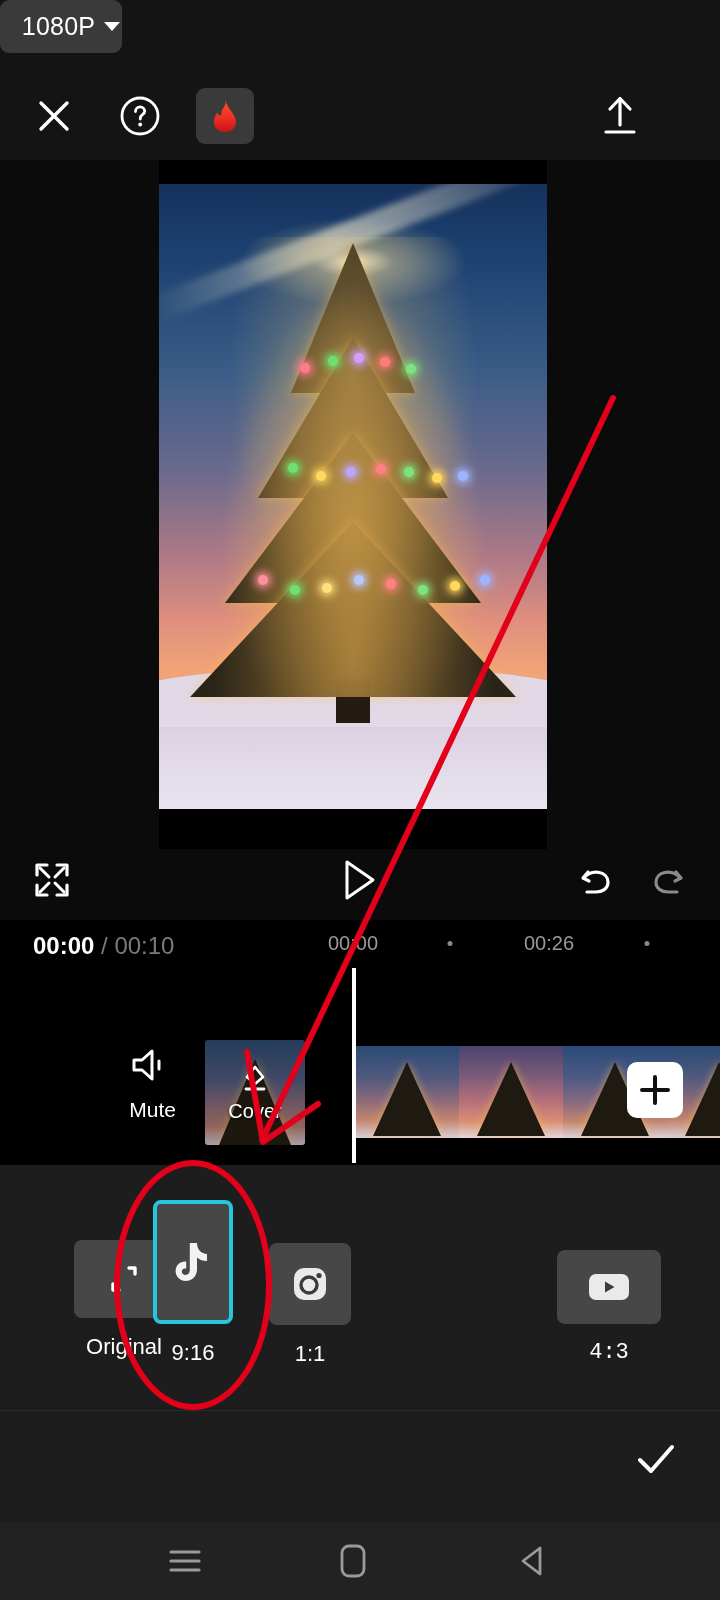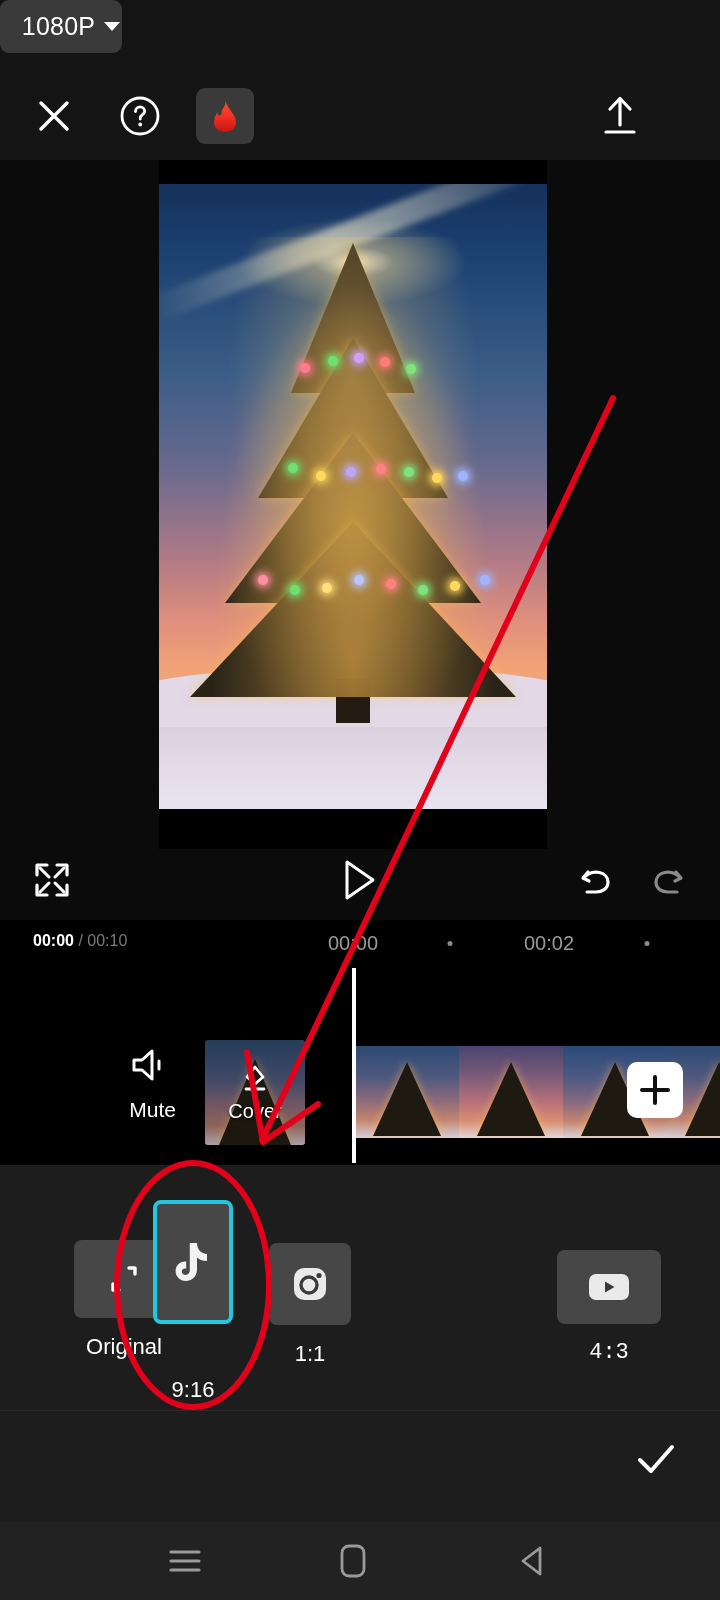--- a/index.html
+++ b/index.html
@@ -100,21 +100,21 @@
   
   .playrow { position: absolute; top: 850px; left: 0; width: 720px; height: 62px; background: #0b0b0b; }
   .pb { position: absolute; display: flex; align-items: center; justify-content: center; }
   .expand-btn { left: 28px; top: 6px; width: 48px; height: 48px; }
   .play-btn   { left: 333px; top: 4px; width: 52px; height: 52px; }
   .undo-btn   { left: 572px; top: 6px; width: 48px; height: 48px; }
   .redo-btn   { left: 644px; top: 6px; width: 48px; height: 48px; }
 
   
   .timeline { position: absolute; top: 920px; left: 0; width: 720px; height: 245px; background: #000; }
-  .tl-time { position: absolute; left: 33px; top: 12px; font-size: 16px; }
+  .tl-time { position: absolute; left: 33px; top: 12px; font-size: 24px; }
   .tl-cur { color: #fff; font-weight: bold; }
   .tl-sep, .tl-total { color: #7a7a7a; }
   .ruler { position: absolute; left: 0; top: 12px; width: 720px; height: 24px; }
   .ruler-label { position: absolute; color: #9a9a9a; font-size: 20px; transform: translateX(-50%); }
   .ruler-dot { position: absolute; width: 5px; height: 5px; border-radius: 50%;
                background: #8a8a8a; transform: translateX(-50%); top: 9px; }
   .mute-btn { position: absolute; left: 96px; top: 1045px; width: 80px; text-align: right; }
   .mute-label { color: #fff; font-size: 21px; margin-top: 9px; }
   .cover-btn {
     position: absolute; left: 205px; top: 1040px; width: 100px; height: 105px;
@@ -295,21 +295,21 @@
 
   <div class="timeline">
     <div class="tl-time">
       <span class="tl-cur">00:00</span>
       <span class="tl-sep">/</span>
       <span class="tl-total">00:10</span>
     </div>
     <div class="ruler">
       <span class="ruler-label" style="left:353px">00:00</span>
       <span class="ruler-dot" style="left:450px"></span>
-      <span class="ruler-label" style="left:549px">00:02</span>
+      <span class="ruler-label" style="left:549px">00:26</span>
       <span class="ruler-dot" style="left:647px"></span>
     </div>
   </div>
 
   <div class="mute-btn">
     <svg width="48" height="40" viewBox="0 0 48 40">
       <path d="M6 15 L14 15 L24 6 L24 34 L14 25 L6 25 Z" stroke="#fff" stroke-width="3" fill="none" stroke-linejoin="round"></path>
       <path d="M31 16 L31 24" stroke="#fff" stroke-width="3" stroke-linecap="round"></path>
     </svg>
     <div class="mute-label">Mute</div>
@@ -358,21 +358,21 @@
   <div class="ratio-item ri-original">
     <div class="tile" style="width:100px;height:78px;">
       <svg width="46" height="46" viewBox="0 0 46 46">
         <path d="M28 12 L34 12 L34 18" stroke="#fff" stroke-width="3.4" fill="none" stroke-linecap="round" stroke-linejoin="round"></path>
         <path d="M18 34 L12 34 L12 28" stroke="#fff" stroke-width="3.4" fill="none" stroke-linecap="round" stroke-linejoin="round"></path>
       </svg>
     </div>
     <div class="ratio-label">Original</div>
   </div>
 
-  <div class="ratio-item ri-916" style="transform:translateX(-50%);gap:37px;">
+  <div class="ratio-item ri-916" style="transform:translateX(-50%);">
     <div class="tile sel" style="width:80px;height:124px;">
       <svg width="40" height="46" viewBox="0 0 40 46">
         <path d="M24 4 C24 11 28.5 14.5 34 15 L34 22 C30 22 26.6 20.6 24 18.4 L24 30.5 C24 37.4 18.6 42 12.8 42 C7 42 2.6 37.6 2.6 32 C2.6 26.2 7.4 22 13.2 22.6 L13.2 29.6 C10.8 28.8 8.8 30.4 8.8 32.4 C8.8 34.4 10.5 36 12.6 36 C14.8 36 16.8 34.4 16.8 31.6 L16.8 4 Z" fill="#f2f2f2"></path>
       </svg>
     </div>
     <div class="ratio-label">9:16</div>
   </div>
 
   <div class="ratio-item ri-11" style="transform:translateX(-50%);">
     <div class="tile" style="width:82px;height:82px;">

